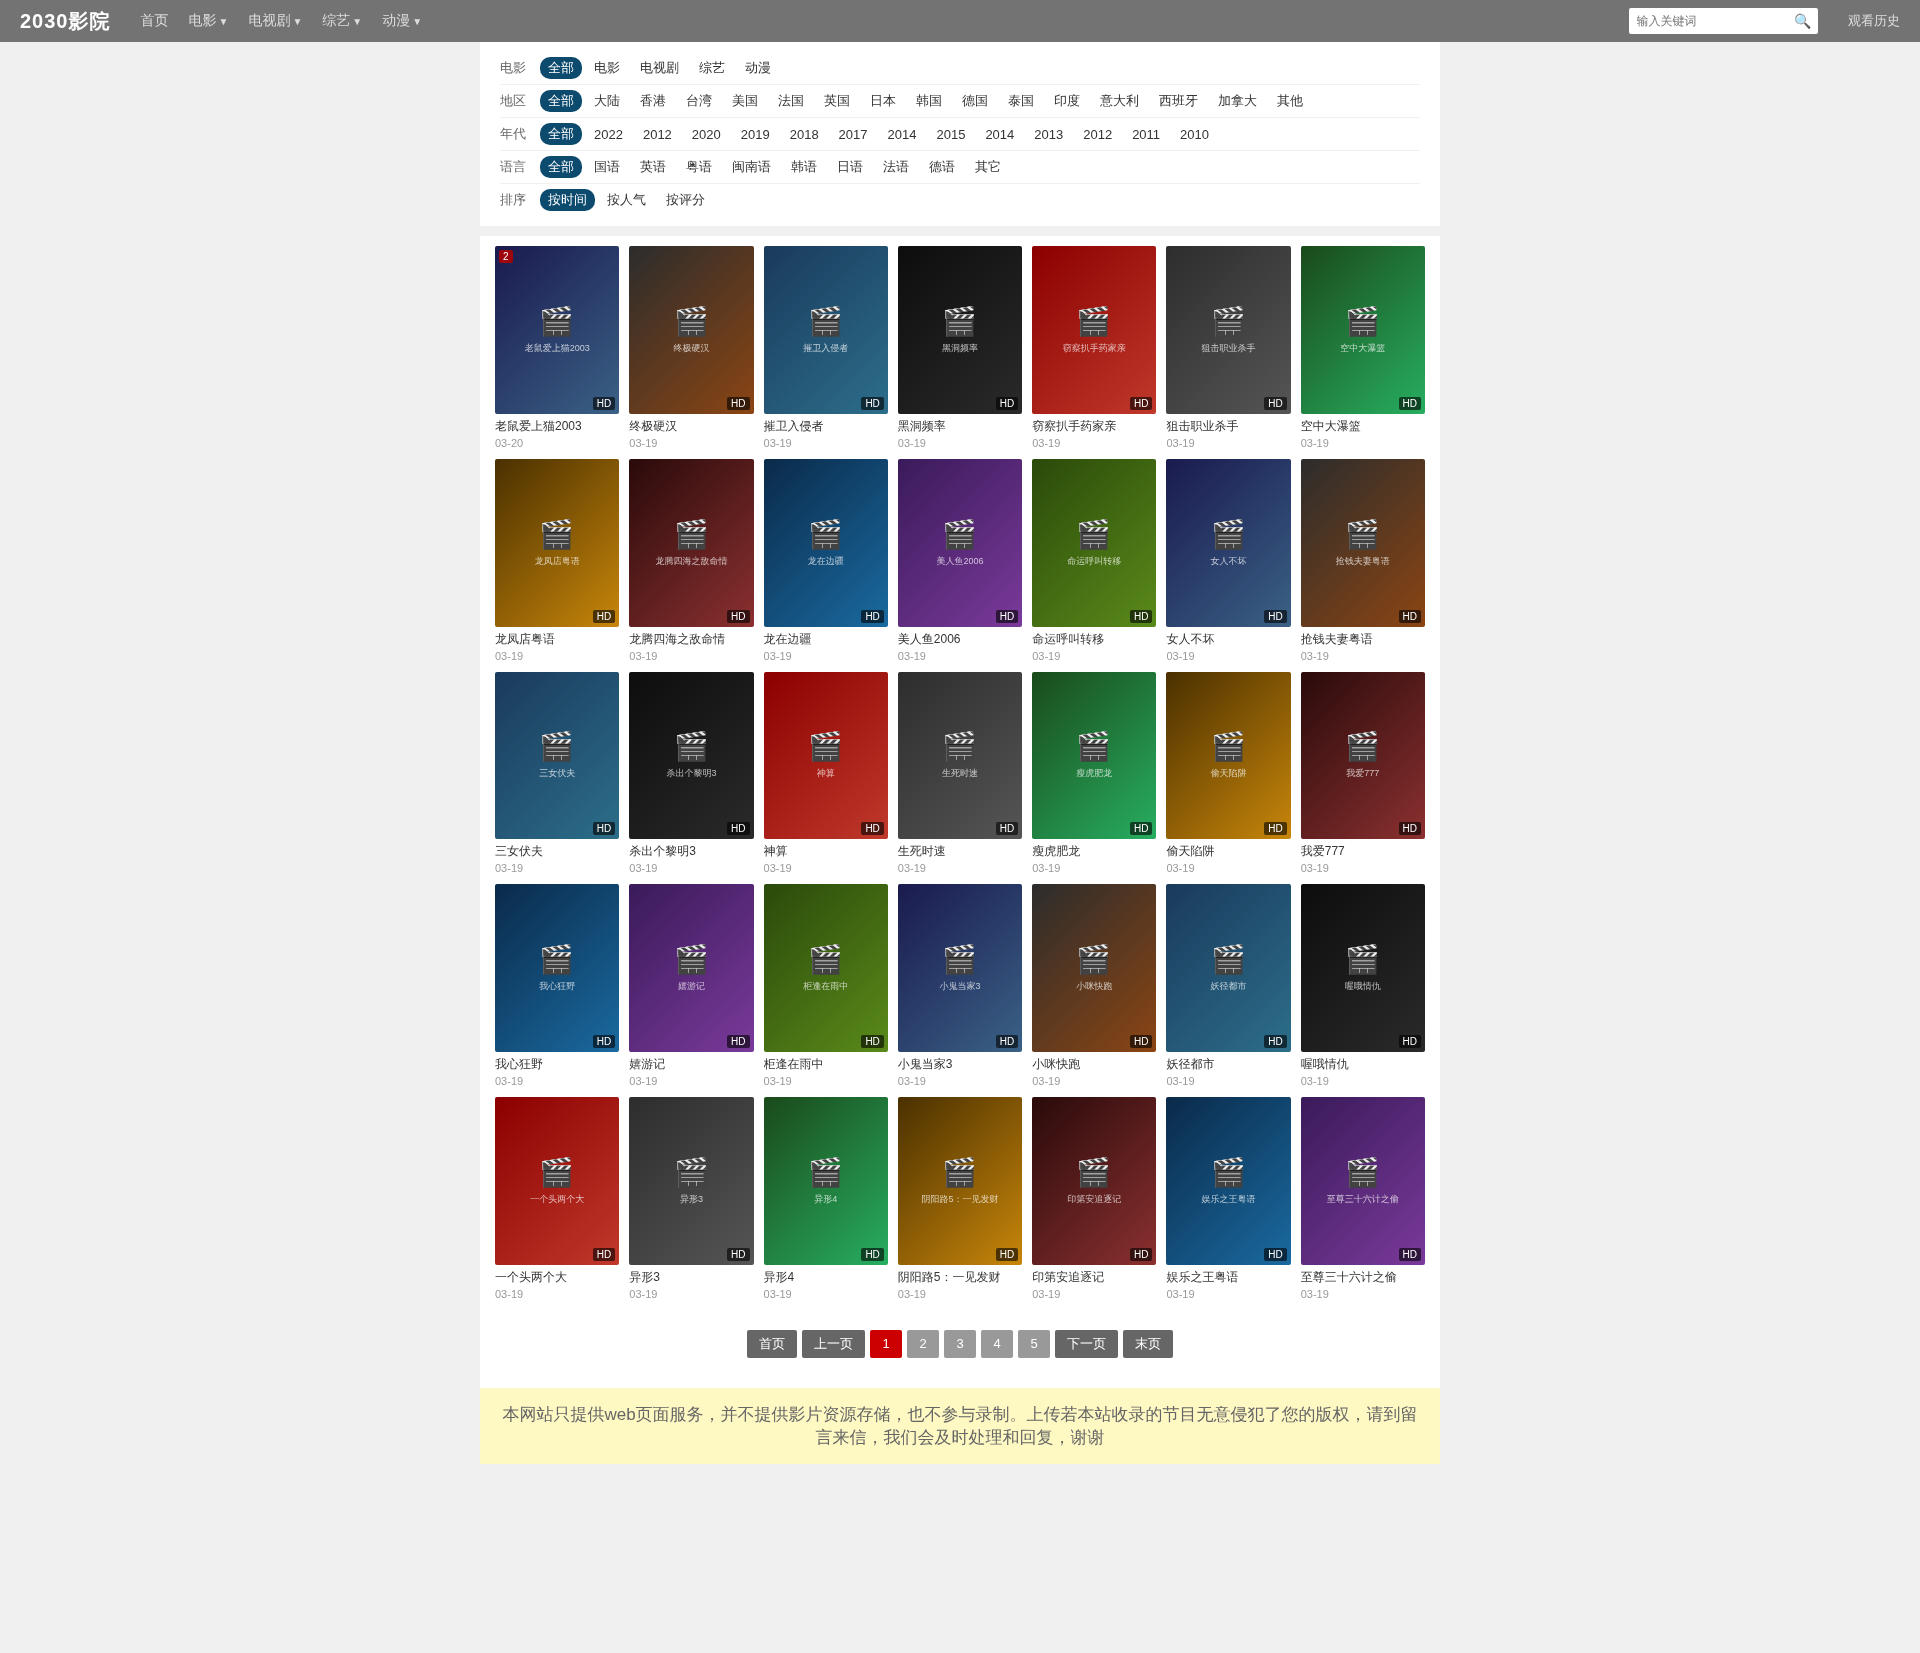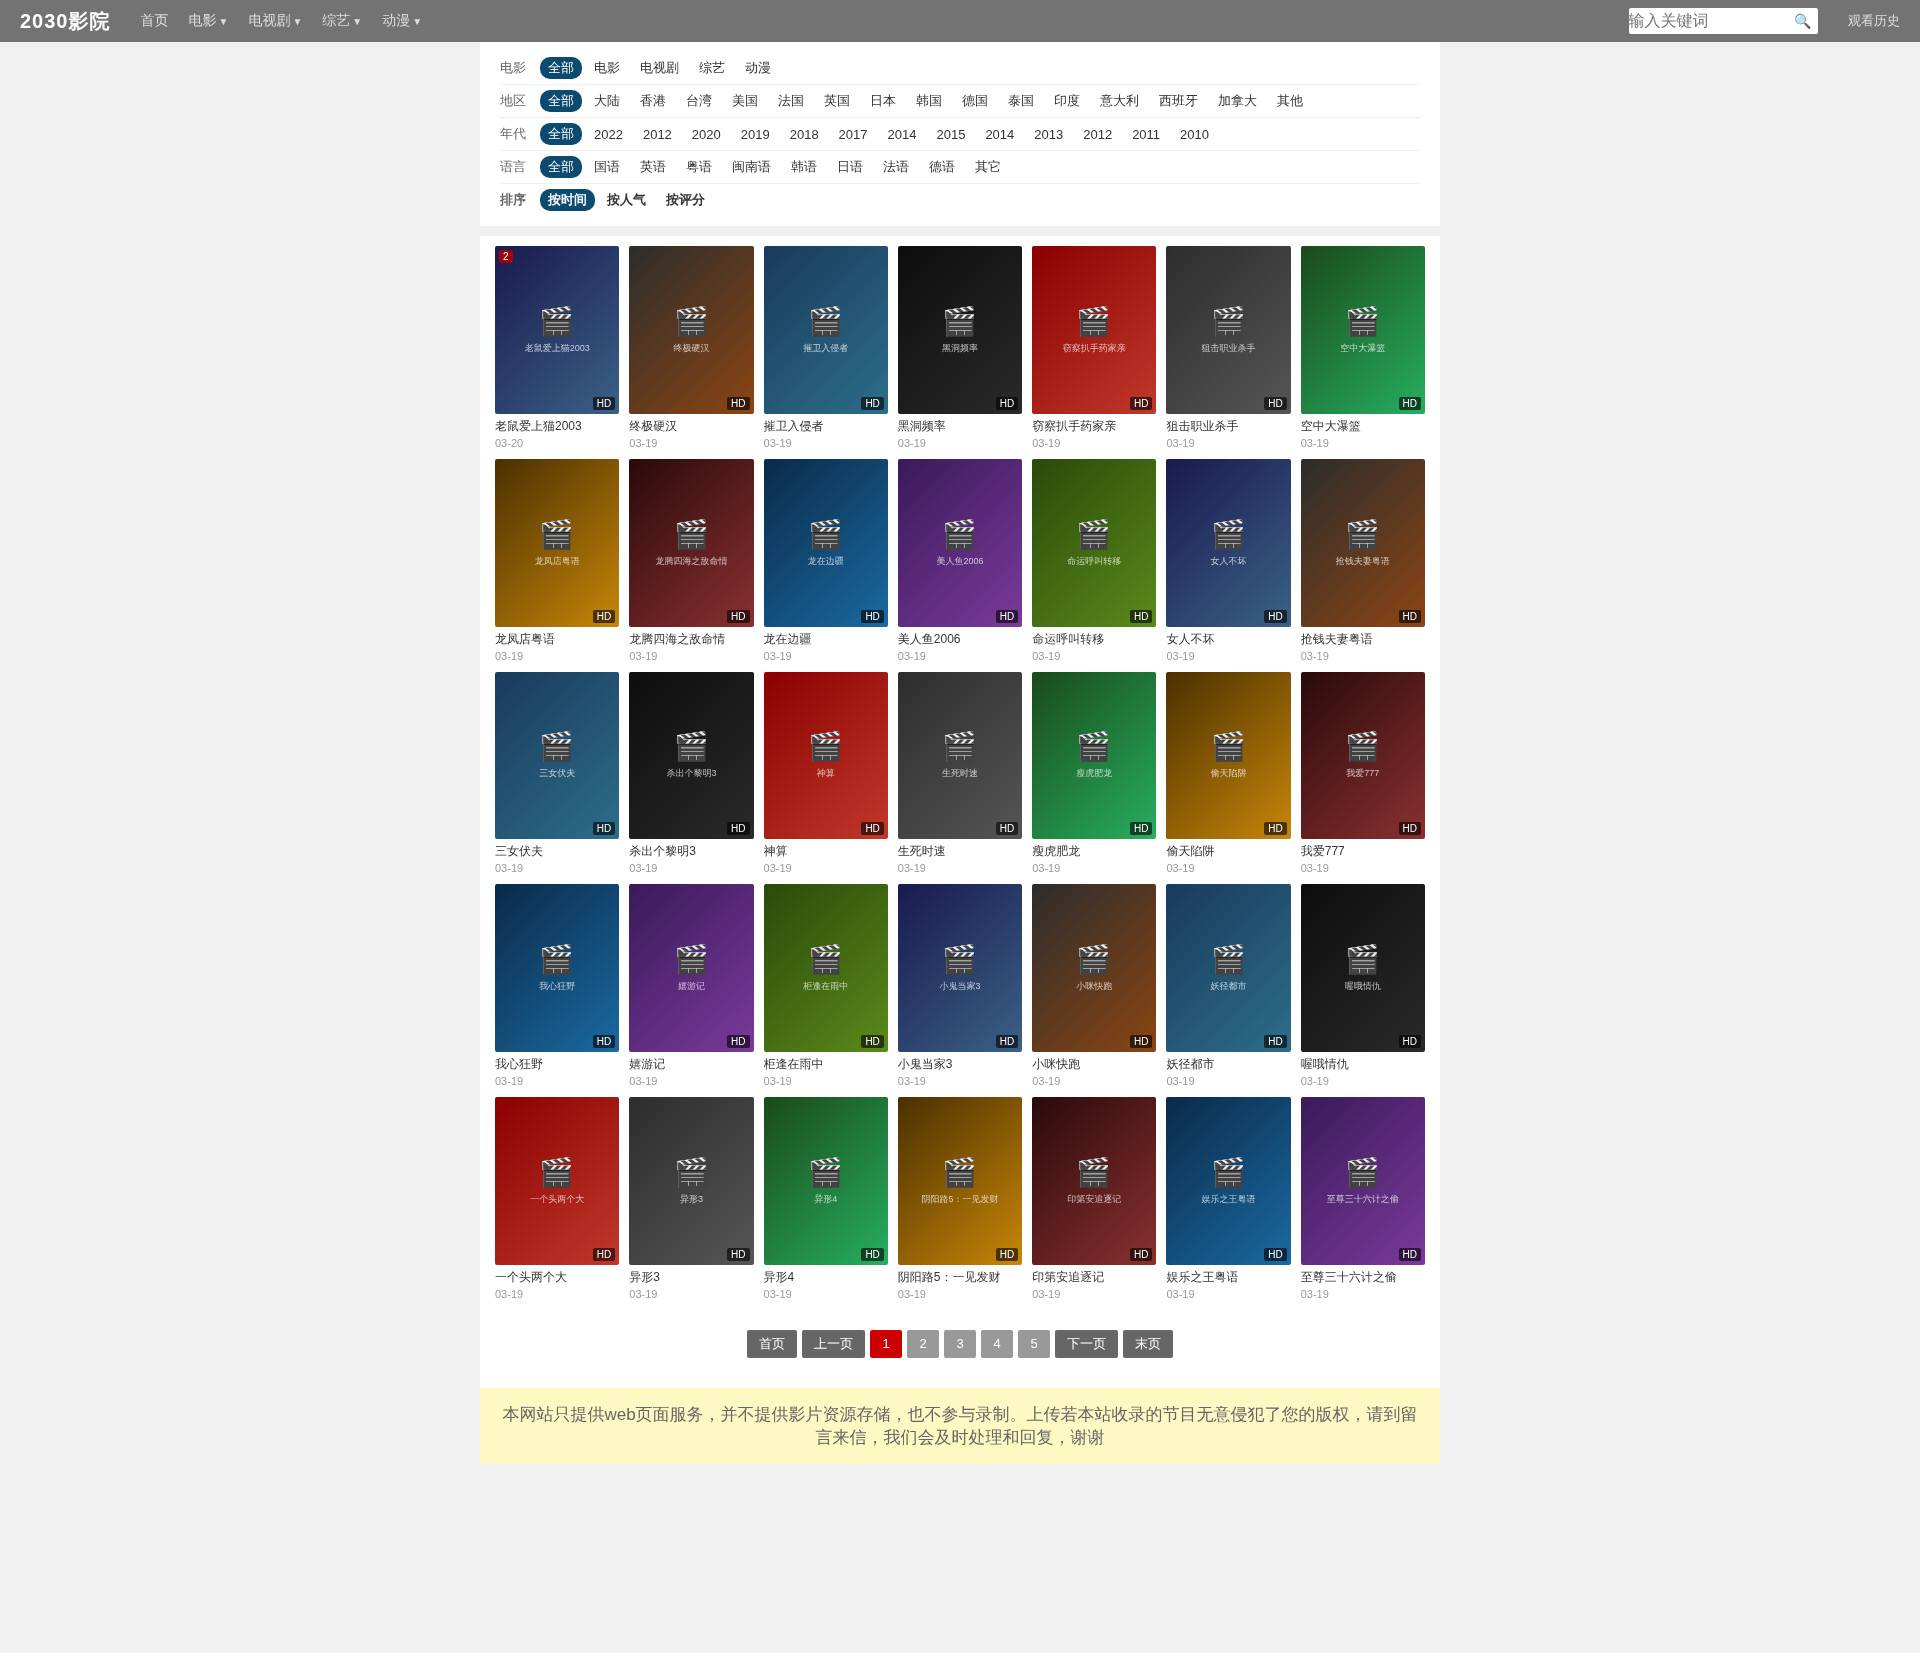--- a/index.html
+++ b/index.html
@@ -40,23 +40,23 @@
       display: flex;
       align-items: center;
       background: #fff;
       border-radius: 2px;
       overflow: hidden;
       height: 26px;
     }
     .header-search input {
       border: none;
       outline: none;
-      padding: 0 0;
+      padding: 0 8px;
       width: 160px;
-      font-size: 16px;
+      font-size: 12px;
     }
     .header-search button {
       background: none;
       border: none;
       cursor: pointer;
       padding: 0 6px;
       font-size: 14px;
       color: #666;
     }
     .header-history {
@@ -73,21 +73,21 @@
       margin-bottom: 10px;
     }
     .filter-row {
       display: flex;
       align-items: center;
       padding: 5px 0;
       border-bottom: 1px solid #f0f0f0;
       flex-wrap: wrap;
       gap: 4px;
     }
-    .filter-row:last-child { border-bottom: none; font-weight: bold; }
+    .filter-row:last-child { border-bottom: none; }
     .filter-label {
       color: #666;
       font-size: 13px;
       min-width: 30px;
       margin-right: 6px;
     }
     .filter-item {
       padding: 2px 8px;
       font-size: 13px;
       cursor: pointer;

